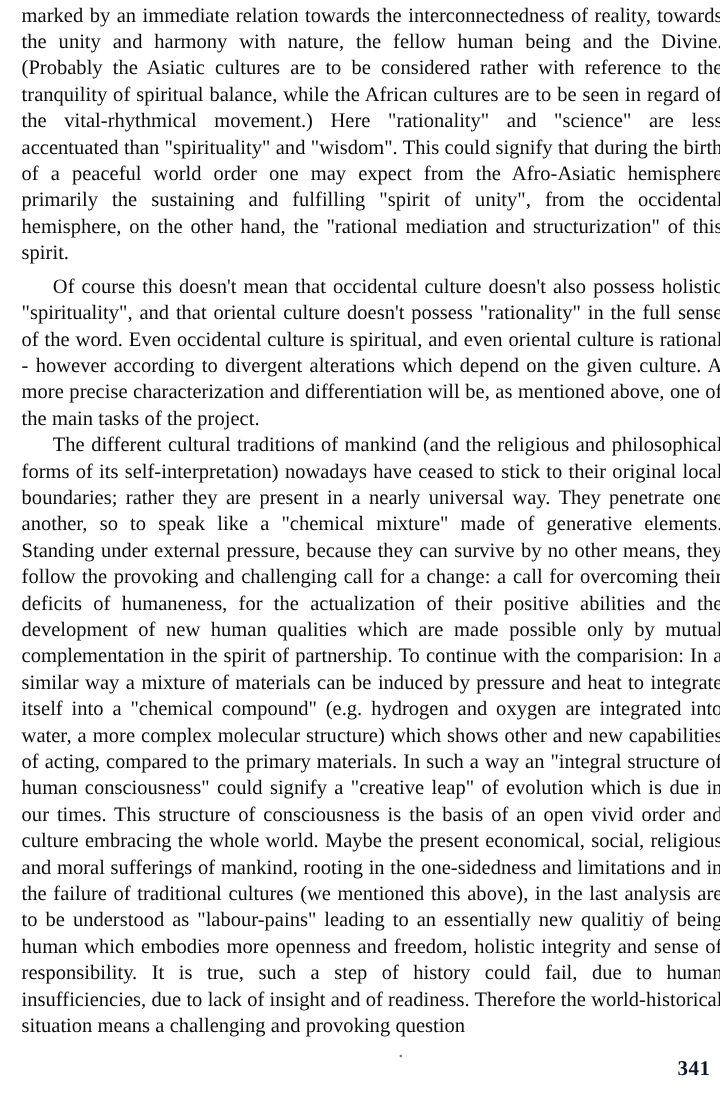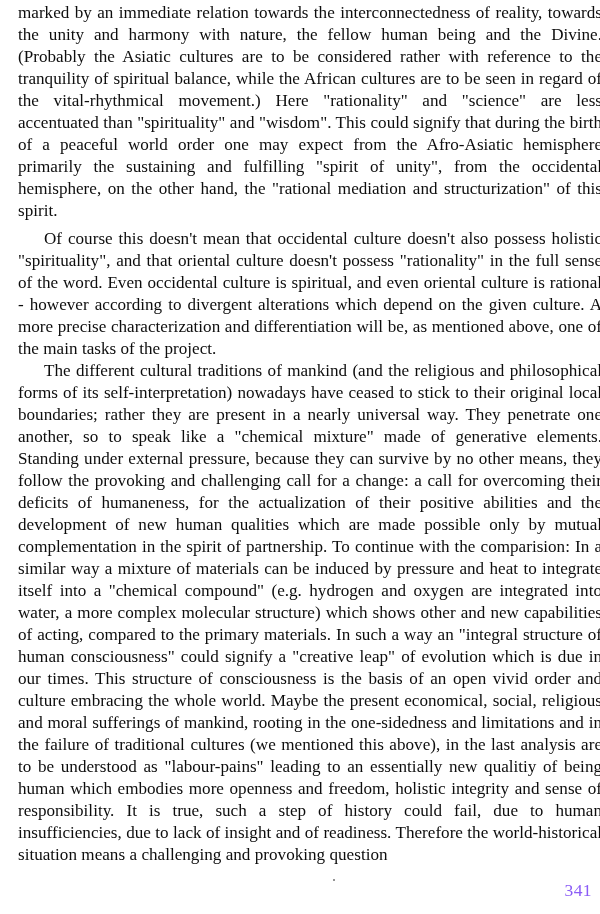--- a/index.html
+++ b/index.html
@@ -56,23 +56,23 @@
     width: 2px;
     height: 2px;
     background: #707070;
     border-radius: 50%;
   }
   .folio {
     position: absolute;
     right: 8px;
     top: 880px;
     font-size: 17.5px;
-    font-weight: normal;
+    font-weight: bold;
     letter-spacing: 0.4px;
-    color: #8b5cf6;
+    color: #0f172a;
     font-family: "Liberation Serif", "DejaVu Serif", serif;
   }
 </style>
 </head>
 <body>
 
 <div class="page">
 
   <div class="text-column">
 

